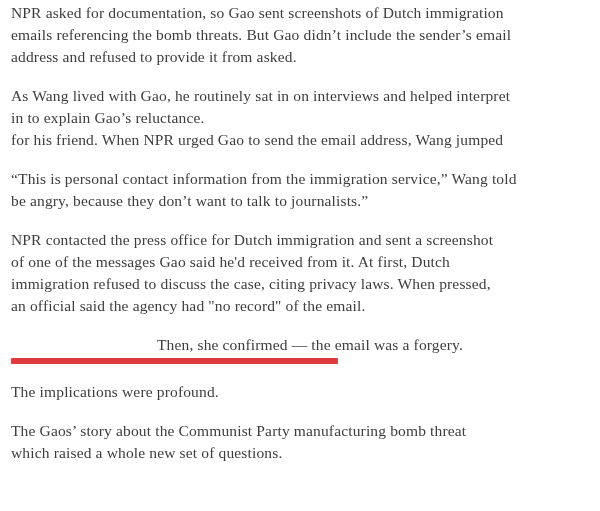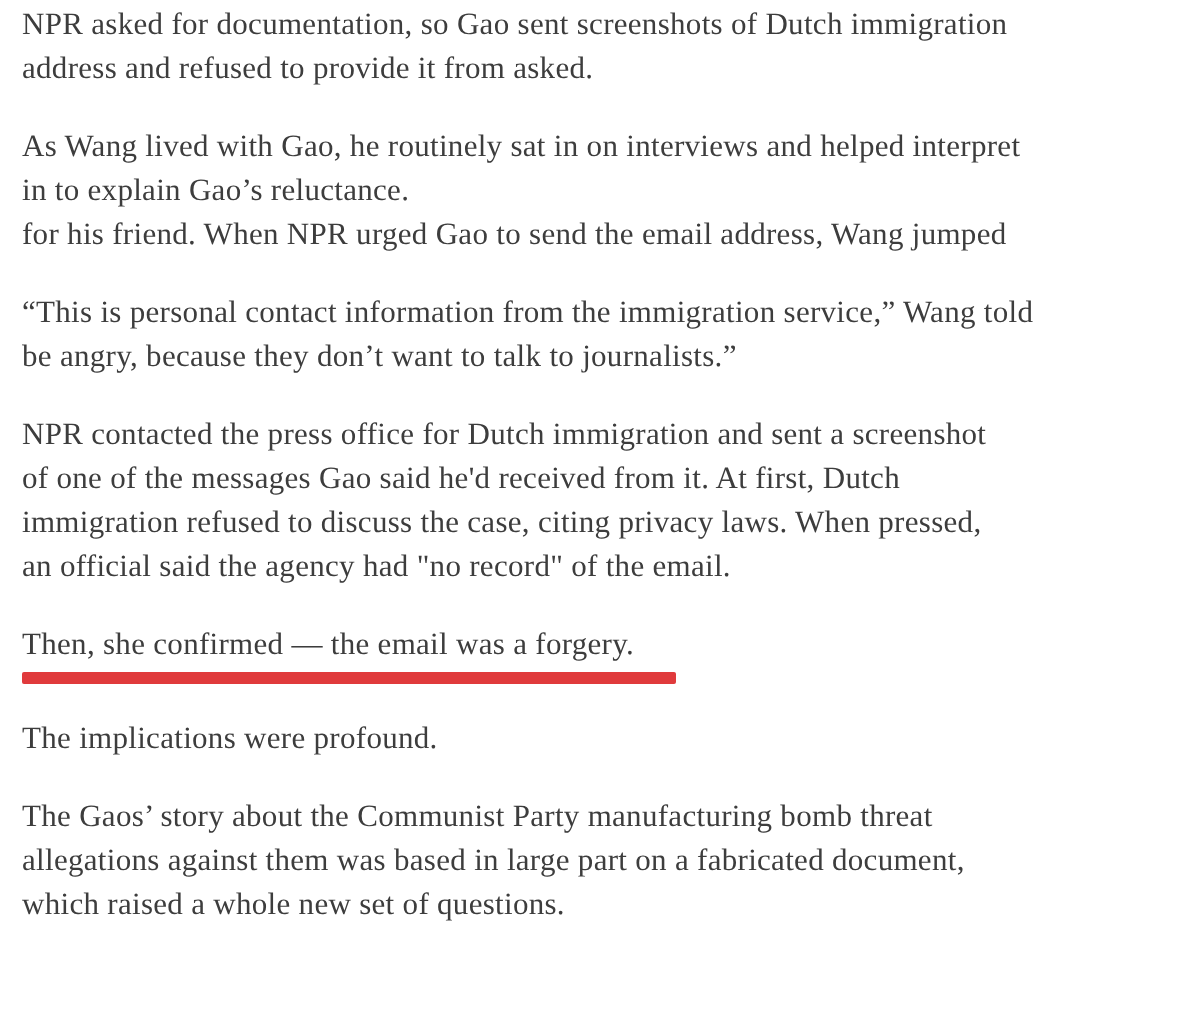--- a/index.html
+++ b/index.html
@@ -27,36 +27,38 @@
   }
   .line {
     display: block;
     white-space: pre;
   }
   .highlight-wrap {
     margin: 0 0 17px 0;
   }
   .highlight-wrap p.para {
     margin-bottom: 0;
+    text-align: right;
   }
   .red-underline {
     width: 327px;
     height: 6px;
     margin-top: 2px;
     background: #e03a3c;
     border-radius: 1px;
   }
 </style>
 </head>
 <body>
 
 <div class="article">
 
   <p class="para">
     <span class="line">NPR asked for documentation, so Gao sent screenshots of Dutch immigration</span>
+    <span class="line">emails referencing the bomb threats. But Gao didn’t include the sender’s email</span>
     <span class="line">address and refused to provide it from asked.</span>
   </p>
 
   <p class="para">
     <span class="line">As Wang lived with Gao, he routinely sat in on interviews and helped interpret</span>
     <span class="line">in to explain Gao’s reluctance.</span>
     <span class="line">for his friend. When NPR urged Gao to send the email address, Wang jumped</span>
   </p>
 
   <p class="para">
@@ -77,17 +79,16 @@
     </p>
     <div class="red-underline"></div>
   </div>
 
   <p class="para">
     <span class="line">The implications were profound.</span>
   </p>
 
   <p class="para">
     <span class="line">The Gaos’ story about the Communist Party manufacturing bomb threat</span>
-    <span class="line">allegations against them was based in large part on a fabricated document,</span>
     <span class="line">which raised a whole new set of questions.</span>
   </p>
 
 </div>
 
 </body></html>

